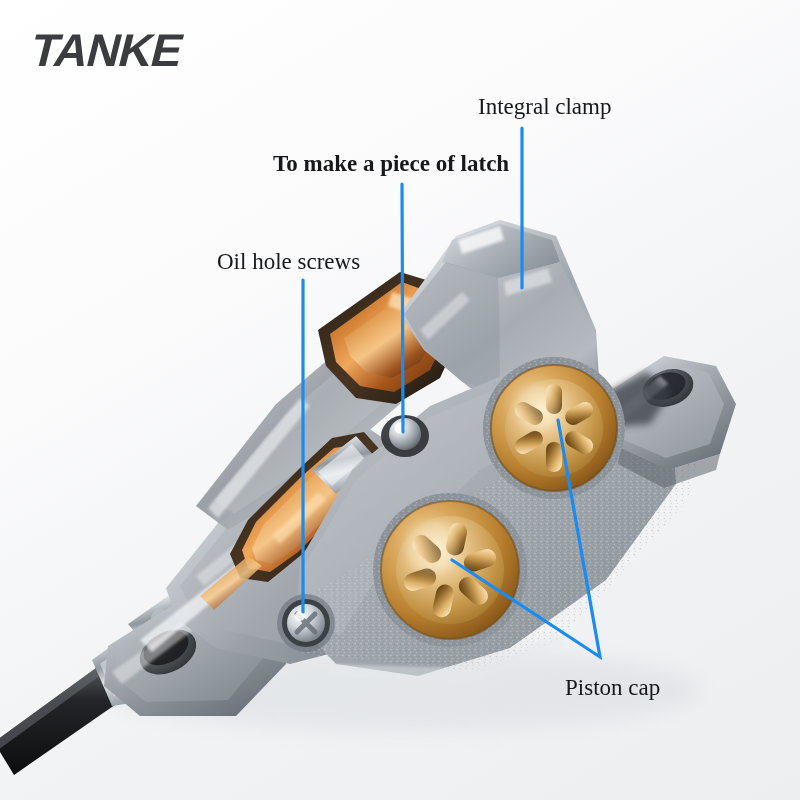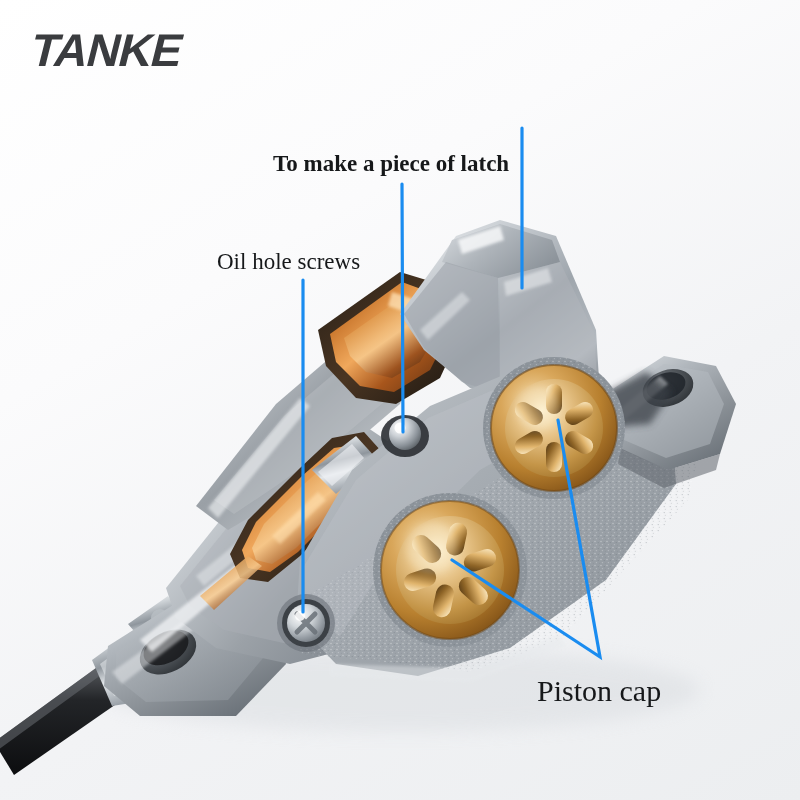--- a/index.html
+++ b/index.html
@@ -43,21 +43,21 @@
   .label {
     position: absolute;
     font-family: "Liberation Serif", serif;
     color: #16181a;
     white-space: nowrap;
     line-height: 1;
   }
   #lbl-integral   { left: 478px; top: 95px;  font-size: 23px; }
   #lbl-latch      { left: 273px; top: 152px; font-size: 23px; font-weight: bold; }
   #lbl-oilhole    { left: 217px; top: 250px; font-size: 23px; }
-  #lbl-piston     { left: 537px; top: 676px; font-size: 30px; }
+  #lbl-piston     { left: 565px; top: 676px; font-size: 23px; }
 
   
   #art, #leaders {
     position: absolute;
     left: 0; top: 0;
     width: 800px;
     height: 800px;
   }
   #leaders { pointer-events: none; }
 </style>
@@ -383,20 +383,21 @@
 
   <svg id="leaders" viewBox="0 0 800 800">
     <g stroke="#1a8cf0" stroke-width="3.2" stroke-linecap="round" fill="none">
       <line x1="522" y1="128" x2="522" y2="288"></line>
       <line x1="402" y1="184" x2="403" y2="432"></line>
       <line x1="303" y1="280" x2="303" y2="612"></line>
       <polyline points="558,420 600,657 452,560"></polyline>
     </g>
   </svg>
 
+  <div class="label" id="lbl-integral">Integral clamp</div>
 
   <div class="label" id="lbl-oilhole">Oil hole screws</div>
 
   <div class="label" id="lbl-latch">To make a piece of latch</div>
 
   <div class="label" id="lbl-piston">Piston cap</div>
 
 </div>
 
 </body></html>

